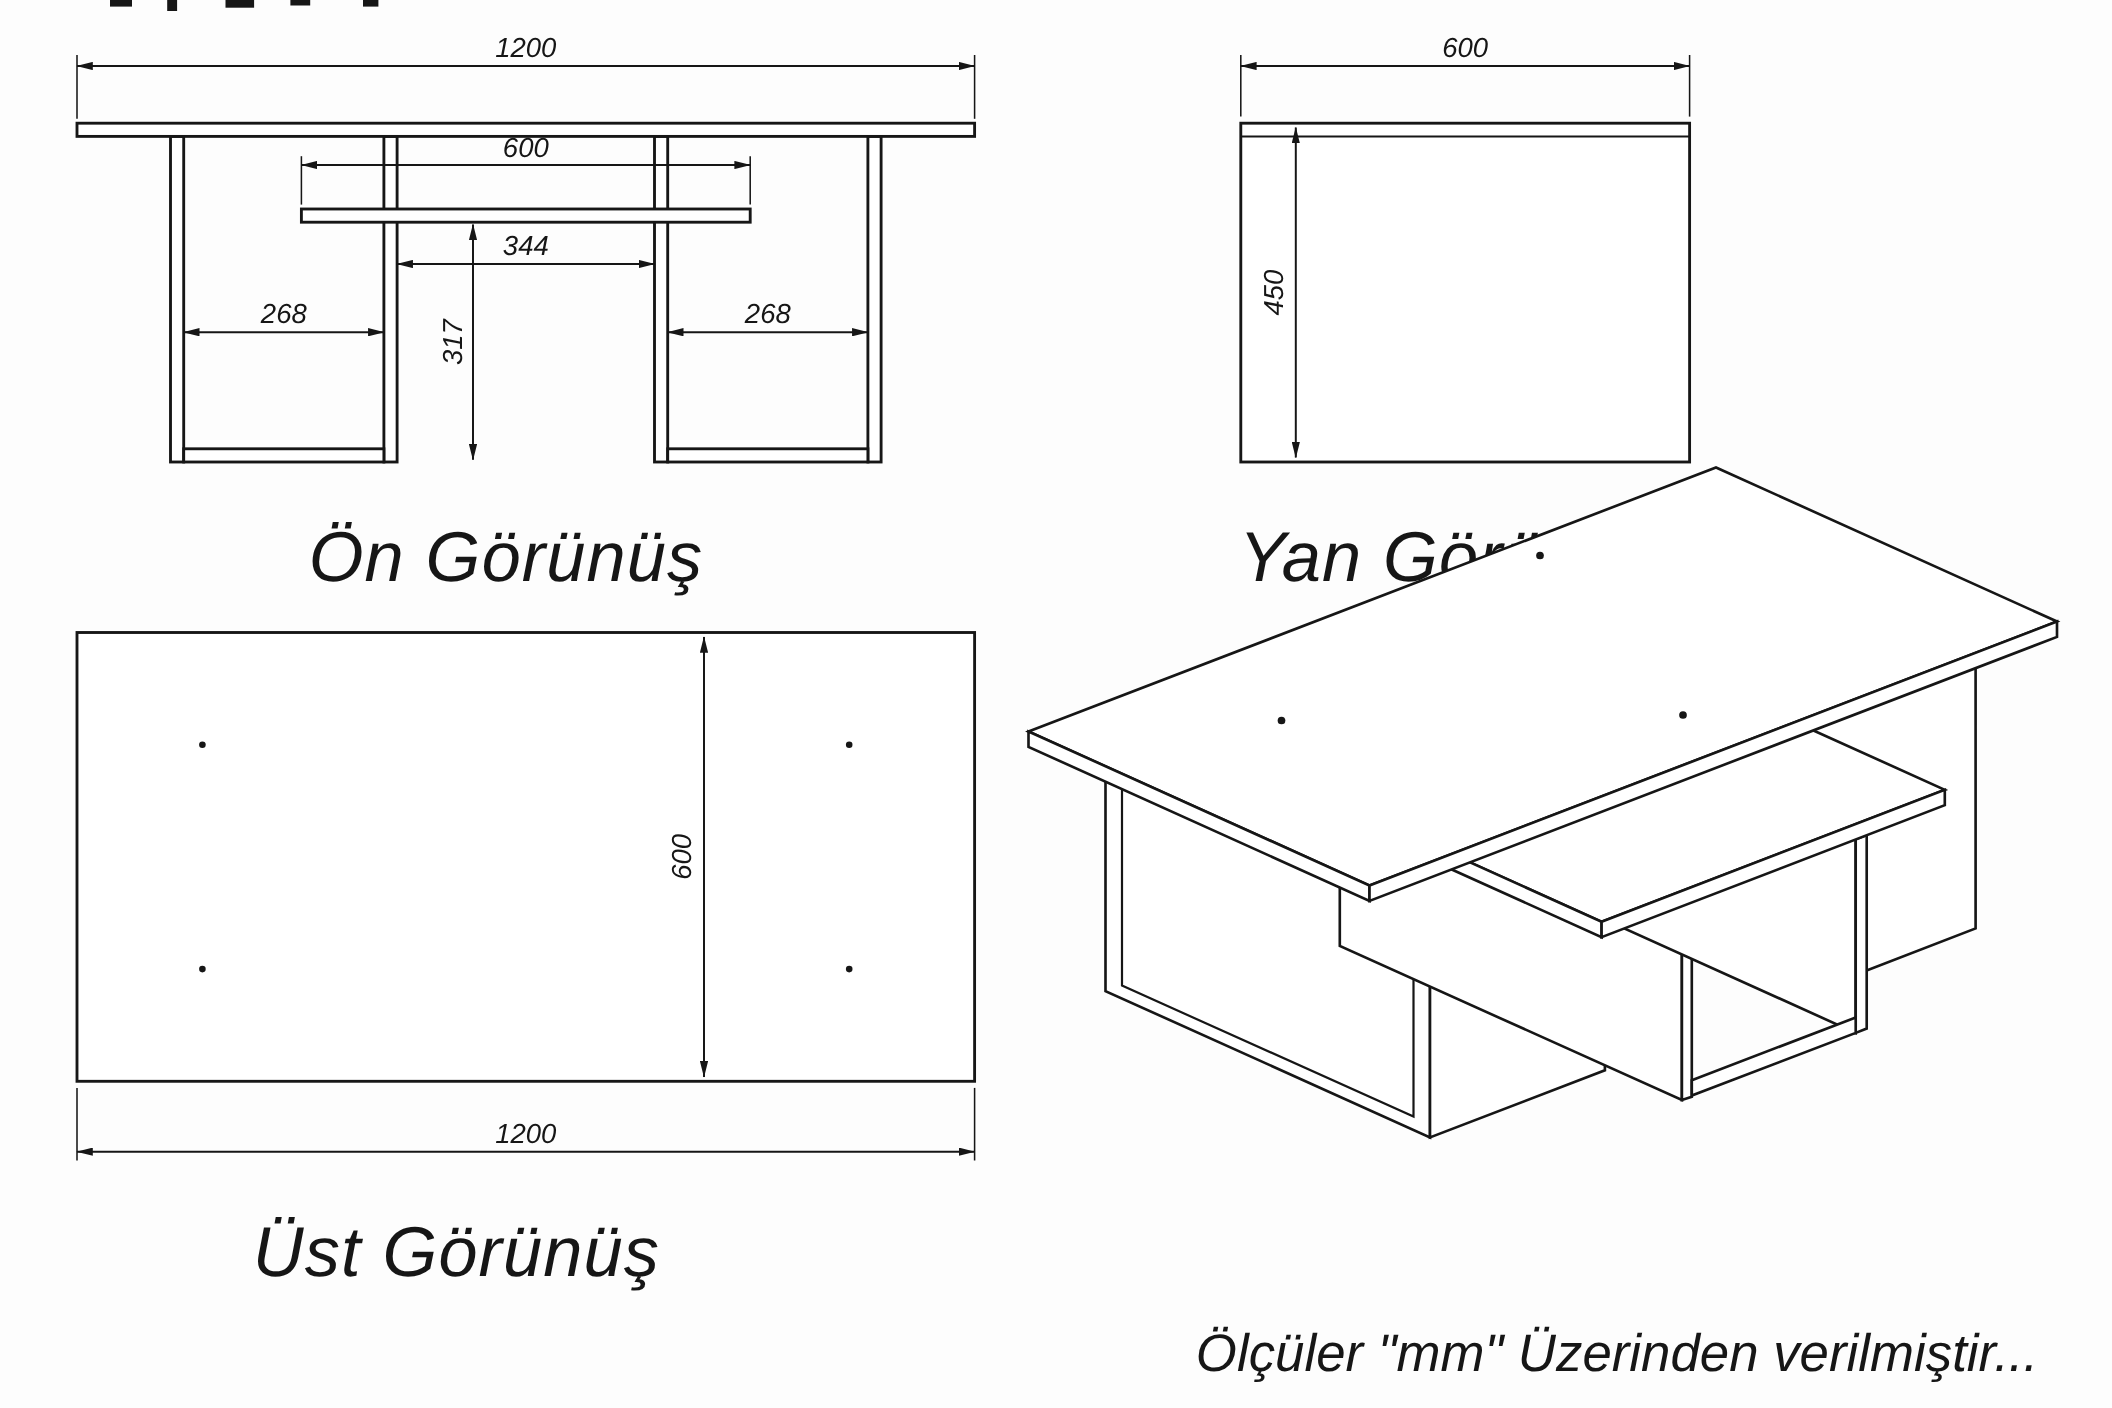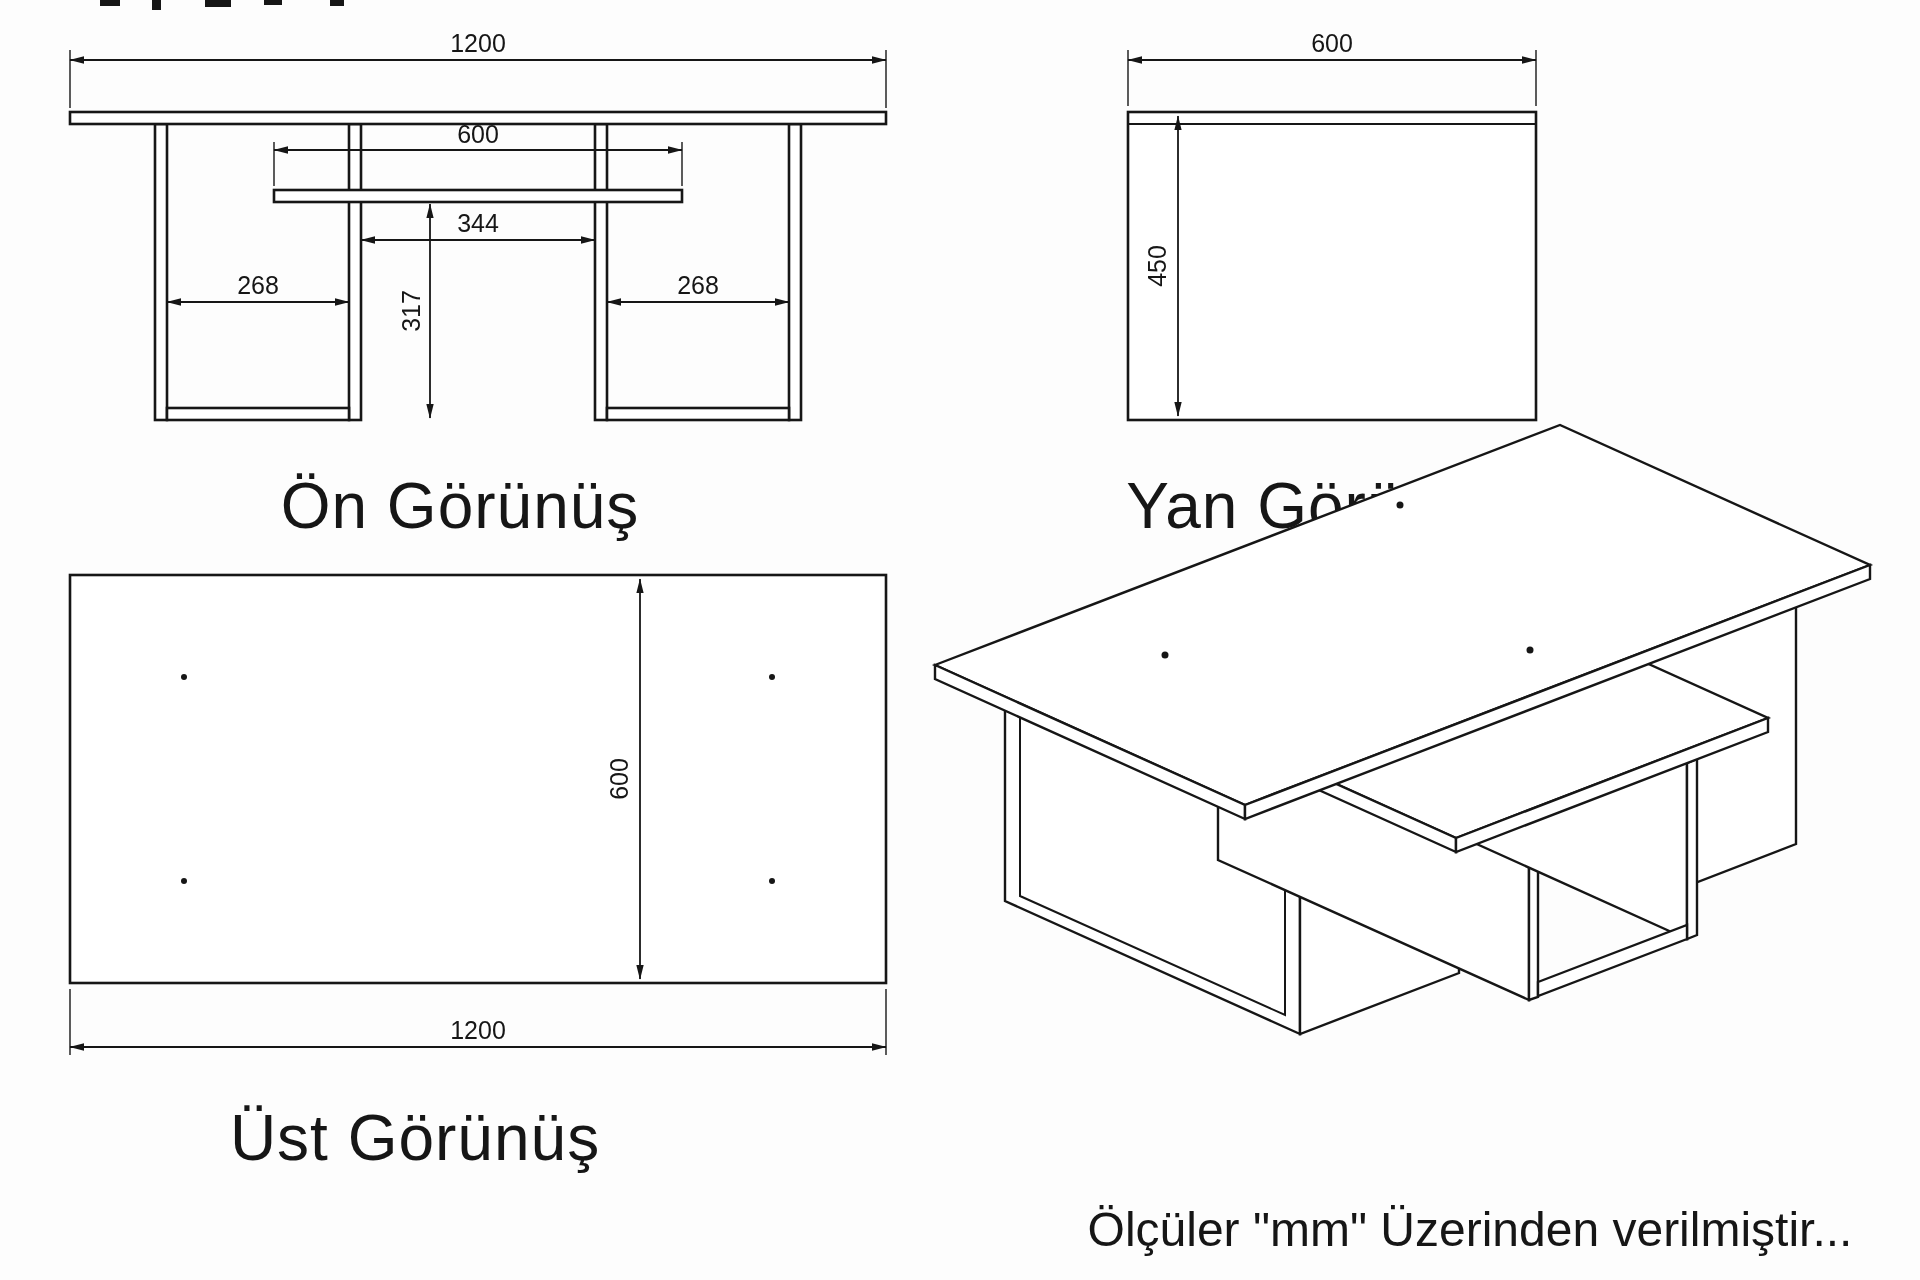--- a/index.html
+++ b/index.html
@@ -2,20 +2,21 @@
 <html><head>
 <meta charset="utf-8">
 <style>
   html,body{margin:0;padding:0;background:#e9e9e9;}
   .page{
     width:1920px;height:1280px;
     background:#fdfdfd;
     position:relative;
     font-family:"Liberation Sans", sans-serif;
     overflow:hidden;
+    font-style:italic;
   }
   svg text{
     font-family:"Liberation Sans", sans-serif;
     fill:#161616;
   }
   .dimtext{font-size:25px;}
   .viewlabel{font-size:64px;letter-spacing:1px;}
   .footer{font-size:48px;}
   .outline{fill:#ffffff;stroke:#161616;stroke-width:2.6;stroke-linejoin:miter;}
   .panel{fill:#ffffff;stroke:#161616;stroke-width:2.4;stroke-linejoin:miter;}

